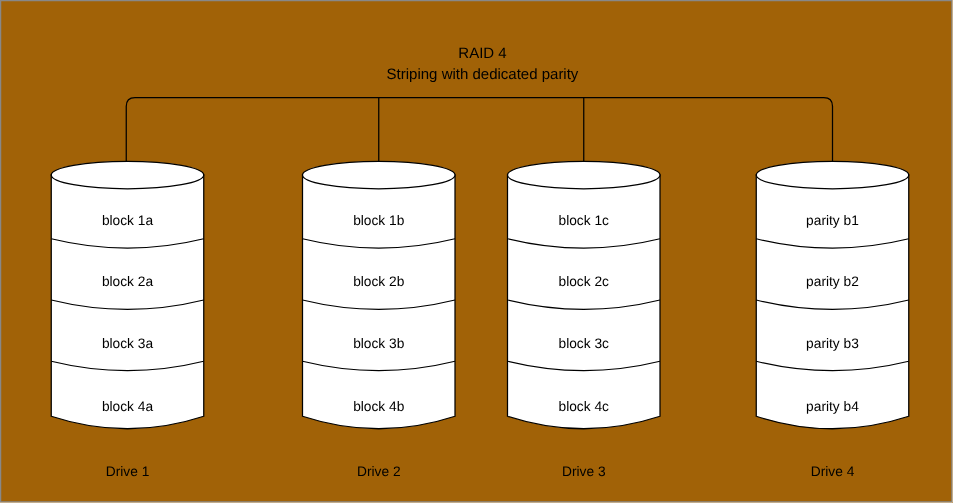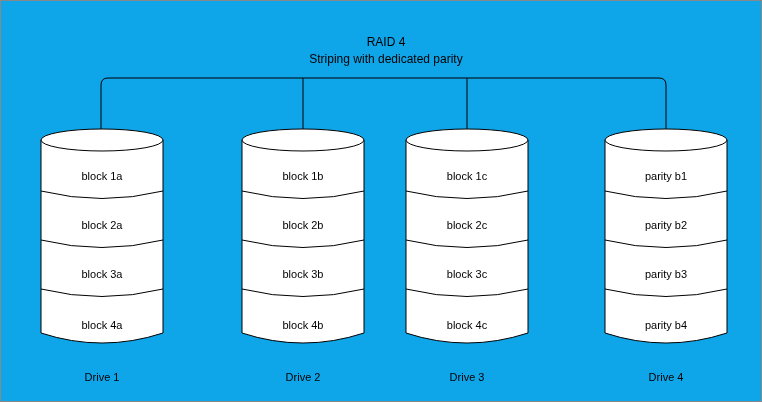--- a/index.html
+++ b/index.html
@@ -12,21 +12,21 @@
     height: 402px;
     font-family: "Liberation Sans", sans-serif;
     overflow: hidden;
   }
   #diagram-root {
     position: relative;
     width: 762px;
     height: 402px;
     box-sizing: border-box;
     border: 1px solid #888888;
-    background: #0ea5e9;
+    background: #a16207;
   }
   svg#raid-svg {
     display: block;
     width: 760px;
     height: 400px;
   }
   .stroke-line {
     fill: none;
     stroke: #000000;
     stroke-width: 1;

